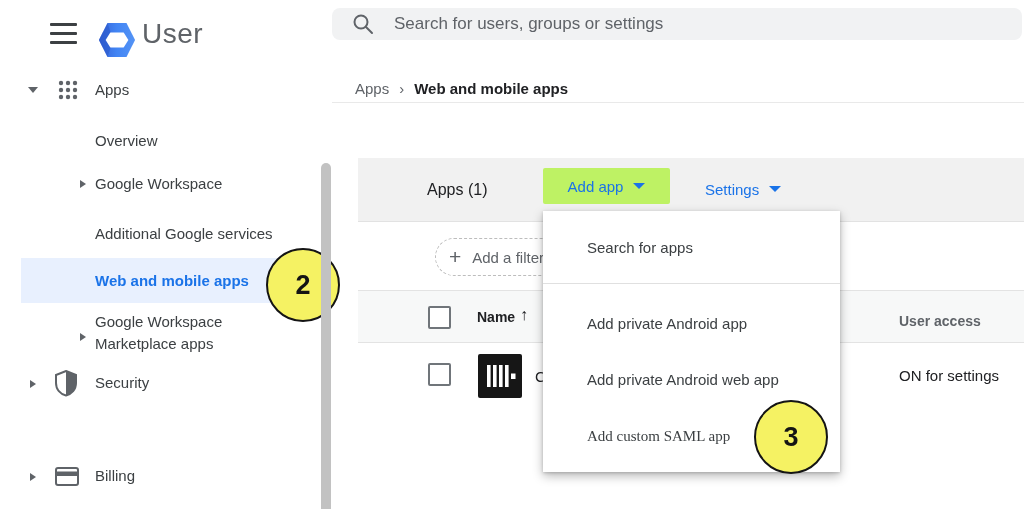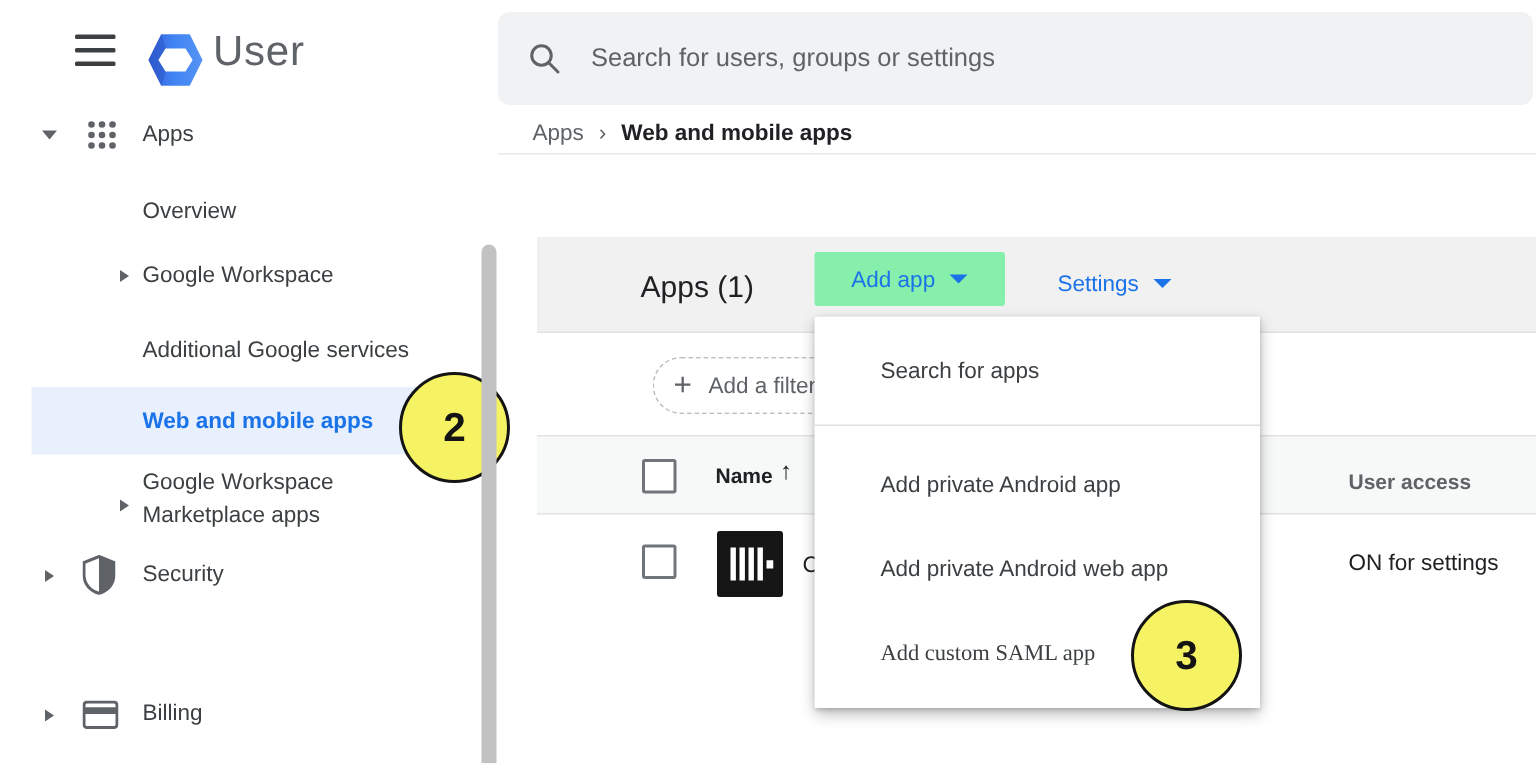--- a/index.html
+++ b/index.html
@@ -3,40 +3,40 @@
 <meta charset="utf-8">
 <style>
   * { margin:0; padding:0; box-sizing:border-box; }
   body { font-family:"Liberation Sans", sans-serif; background:#fff; }
   .screen { position:relative; width:1024px; height:509px; background:#fff; overflow:hidden; }
   .abs { position:absolute; }
 
   
   .hamburger span { display:block; width:27px; height:3px; background:#3c4043; margin-bottom:6px; border-radius:1px; }
   .brand { font-size:28px; color:#5f6368; letter-spacing:.5px; }
-  .searchbar { left:332px; top:8px; width:690px; height:62px; background:#f1f2f3; border-radius:8px; display:flex; align-items:center; padding-left:20px; }
+  .searchbar { left:332px; top:8px; width:690px; height:32px; background:#f1f2f3; border-radius:8px; display:flex; align-items:center; padding-left:20px; }
   .searchbar input { border:none; outline:none; background:transparent; font-family:"Liberation Sans",sans-serif; font-size:17px; color:#3c4043; width:560px; margin-left:20px; }
   .searchbar input::placeholder { color:#5f6368; opacity:1; }
   .breadcrumb { left:355px; top:80px; font-size:15px; color:#5f6368; display:flex; align-items:center; gap:10px; }
   .breadcrumb .cur { color:#202124; font-weight:bold; }
   .hdiv { left:332px; top:102px; width:692px; height:1px; background:#e9e9e9; }
 
   
   .srow { position:absolute; left:0; width:318px; height:44px; cursor:pointer; }
   .slabel { position:absolute; left:95px; top:14px; font-size:15px; color:#3c4043; line-height:16px; }
   .caret-down { width:0; height:0; border-left:5px solid transparent; border-right:5px solid transparent; border-top:6px solid #5f6368; }
   .caret-right { width:0; height:0; border-top:4.5px solid transparent; border-bottom:4.5px solid transparent; border-left:6px solid #5f6368; }
   .sel-row { background:#e8f0fe; }
   .sel-row .slabel { color:#1a73e8; font-weight:bold; }
   .scrollbar { left:321px; top:163px; width:10px; height:346px; background:#c2c2c2; border-radius:5px 5px 0 0; z-index:6; }
 
   
   .toolbar { left:358px; top:158px; width:666px; height:64px; background:#f1f1f1; border-bottom:1px solid #e2e2e2; }
-  .apps-count { left:427px; top:181px; font-size:20px; color:#202124; }
-  .btn-addapp { left:543px; top:168px; width:127px; height:36px; background:#86efac; border-radius:2px; display:flex; align-items:center; justify-content:center; gap:10px; cursor:pointer; }
+  .apps-count { left:427px; top:181px; font-size:16px; color:#202124; }
+  .btn-addapp { left:543px; top:168px; width:127px; height:36px; background:#bef264; border-radius:2px; display:flex; align-items:center; justify-content:center; gap:10px; cursor:pointer; }
   .btn-settings { left:705px; top:168px; height:42px; display:flex; align-items:center; gap:10px; cursor:pointer; }
   .blue-label { font-size:15px; color:#1a73e8; }
   .caret-blue { width:0; height:0; border-left:6px solid transparent; border-right:6px solid transparent; border-top:6px solid #1a73e8; }
   .chip { left:435px; top:238px; width:130px; height:38px; border:1px dashed #bdbdbd; border-radius:19px; display:flex; align-items:center; padding-left:13px; gap:11px; z-index:1; }
   .chip .plus { font-size:21px; color:#5f6368; line-height:20px; }
   .chip .clabel { font-size:15px; color:#5f6368; white-space:nowrap; }
 
   .thead { left:358px; top:290px; width:666px; height:53px; background:#f7f8f8; border-top:1px solid #e3e3e3; border-bottom:1px solid #e3e3e3; }
   .checkbox { width:23px; height:23px; border:2px solid #70757a; border-radius:2px; background:#fff; cursor:pointer; }
   .th-name { left:477px; top:309px; font-size:14px; font-weight:bold; color:#202124; }

